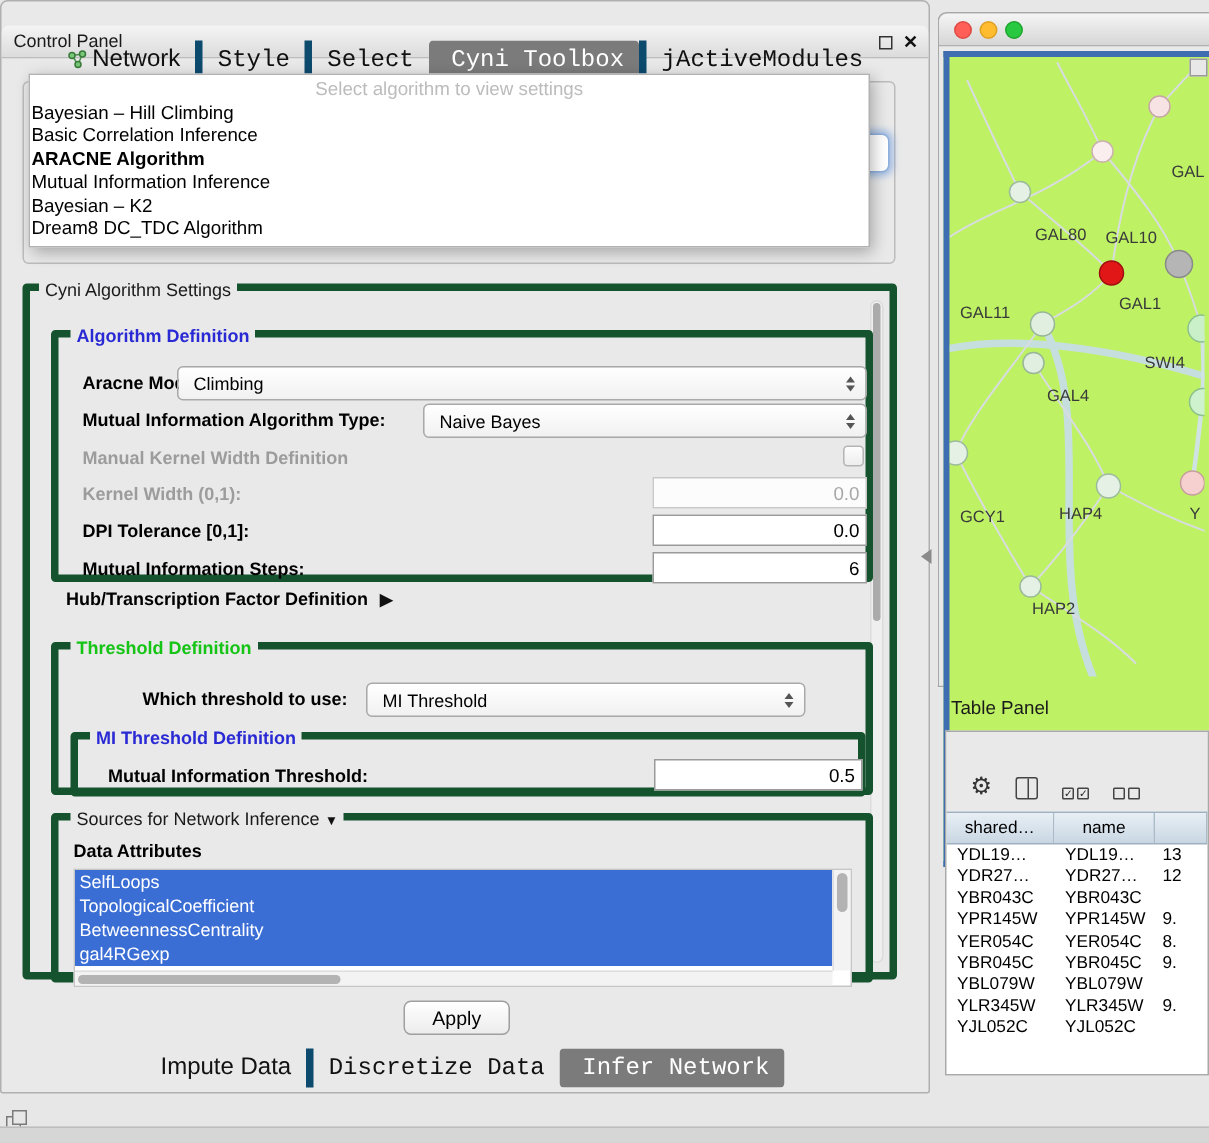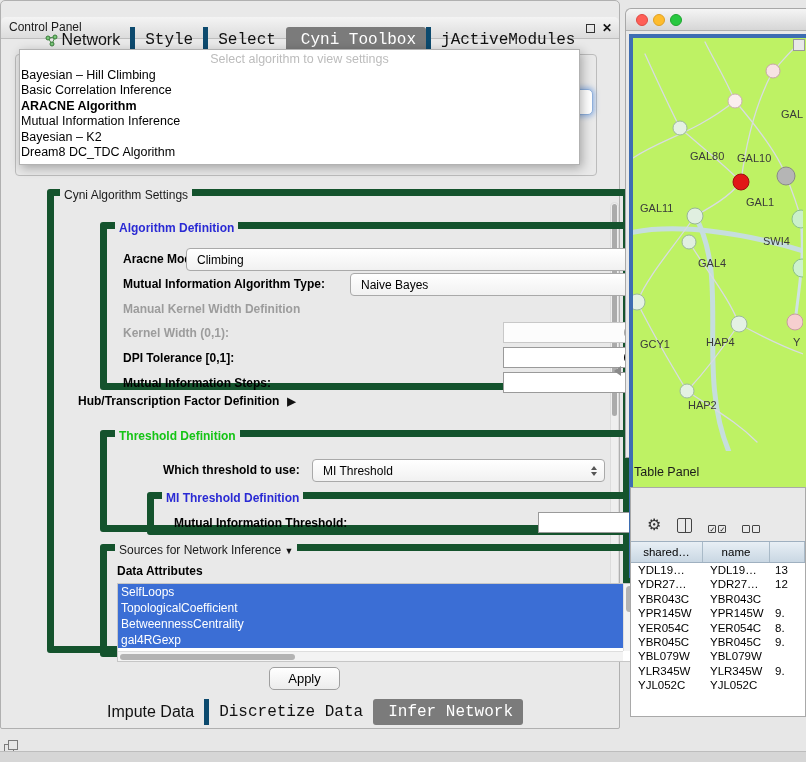--- a/index.html
+++ b/index.html
@@ -33,21 +33,21 @@
     box-shadow:0 0 5px 2px rgba(95,145,220,.55); }
 
   
   #algo-overlay { position:absolute; left:18px; top:48px; width:561px; height:116px; z-index:10;
     background:#fff; border:1px solid #b2b2b2; box-shadow:2px 3px 10px rgba(0,0,0,.30); padding-top:2px; }
   #algo-overlay .hdr { text-align:center; color:#bcbcbc; font-size:12.5px; height:16px; line-height:15px; }
   .algo-item { font-size:12.5px; line-height:15.4px; padding-left:1px; color:#000; white-space:nowrap; }
   .algo-item.bold { font-weight:bold; }
 
   
-  .gbox { position:absolute; border:7px solid #14532d; border-radius:3px;margin-left:32px; }
+  .gbox { position:absolute; border:5px solid #14532d; border-radius:3px; }
   .gtitle { position:absolute; top:-8px; background:#e9e9e9; padding:0 4px; font-size:12px; white-space:nowrap; }
   .gtitle.plain { color:#1a1a1a; }
   .gtitle.blue { color:#2a2ad4; font-weight:bold; }
   .gtitle.green { color:#15c415; font-weight:bold; }
 
   #settings-box { left:14px; top:188px; width:583px; height:464px; }
   #settings-box > .gtitle { left:6px; }
   #settings-sb { position:absolute; right:4px; top:6px; bottom:6px; width:9px;
     background:#efefef; border:1px solid #dcdcdc; border-radius:5px; }
   #settings-sb .thumb { position:absolute; left:1px; top:1px; width:5px; height:212px;

